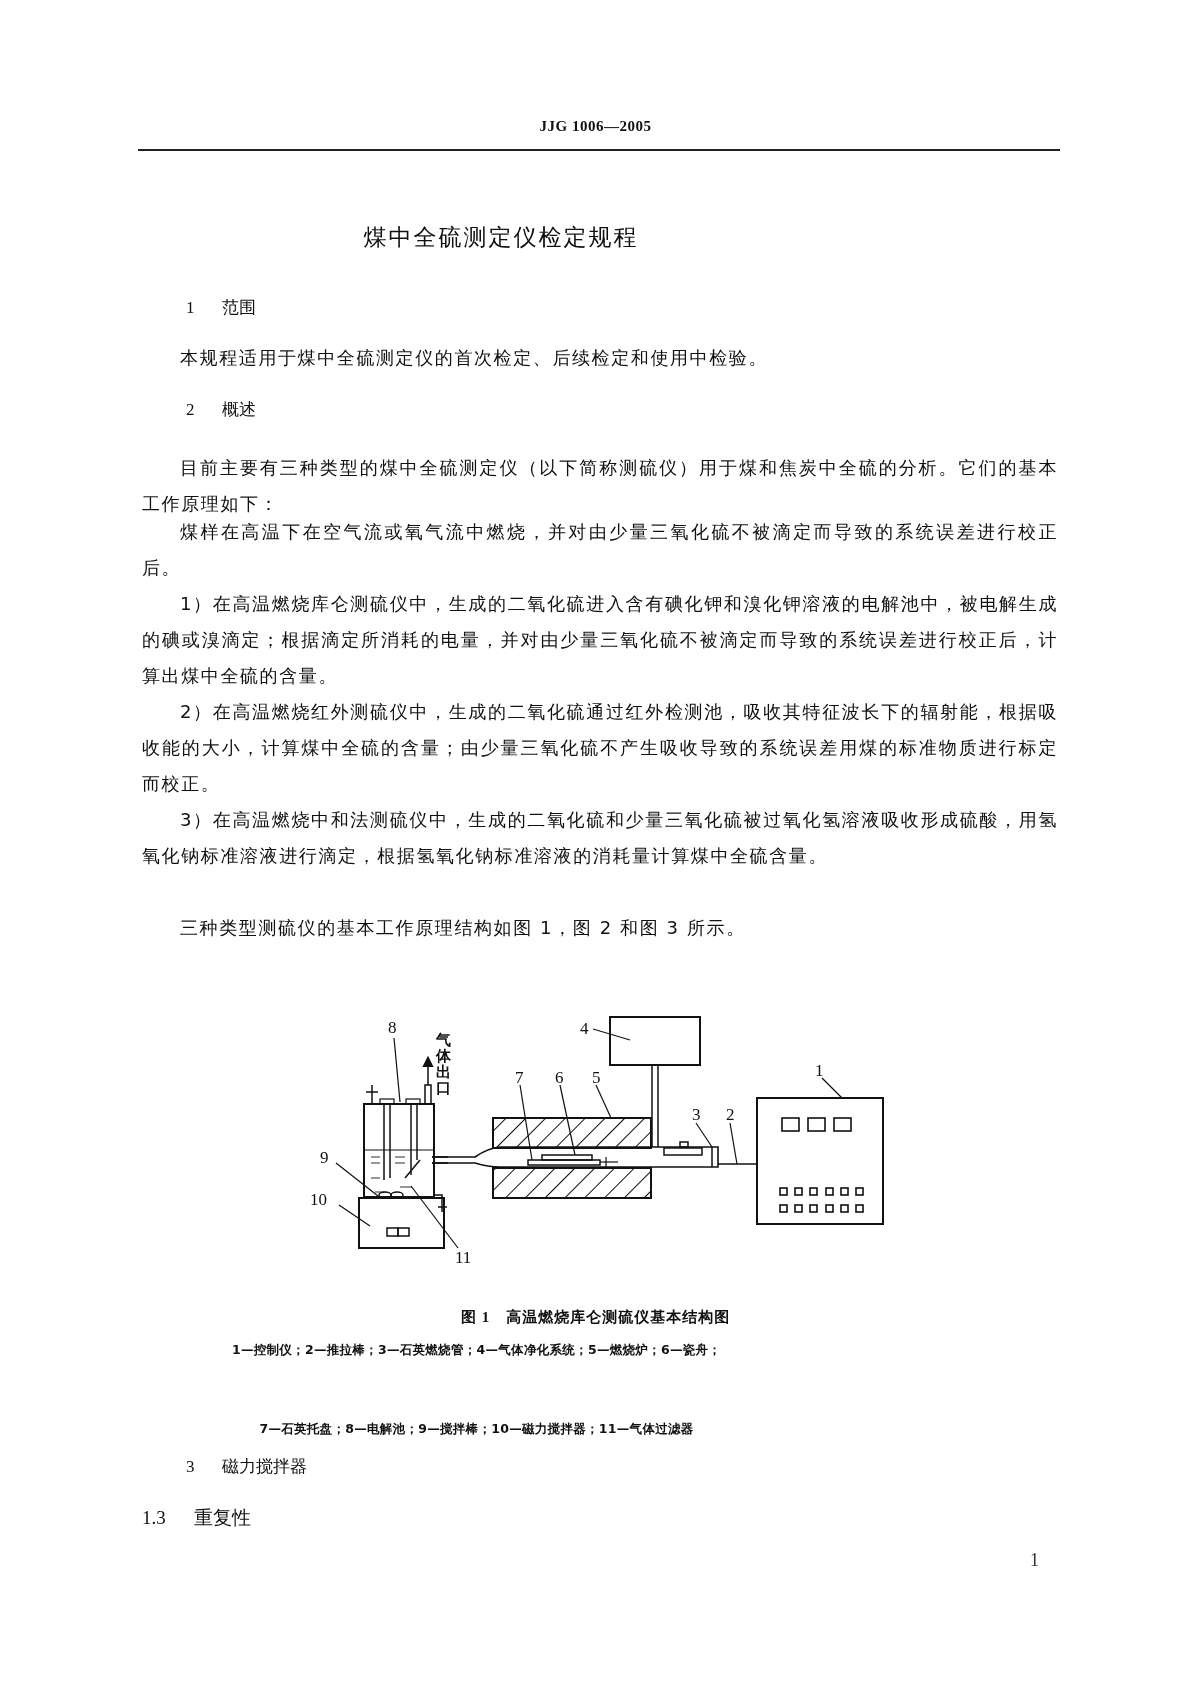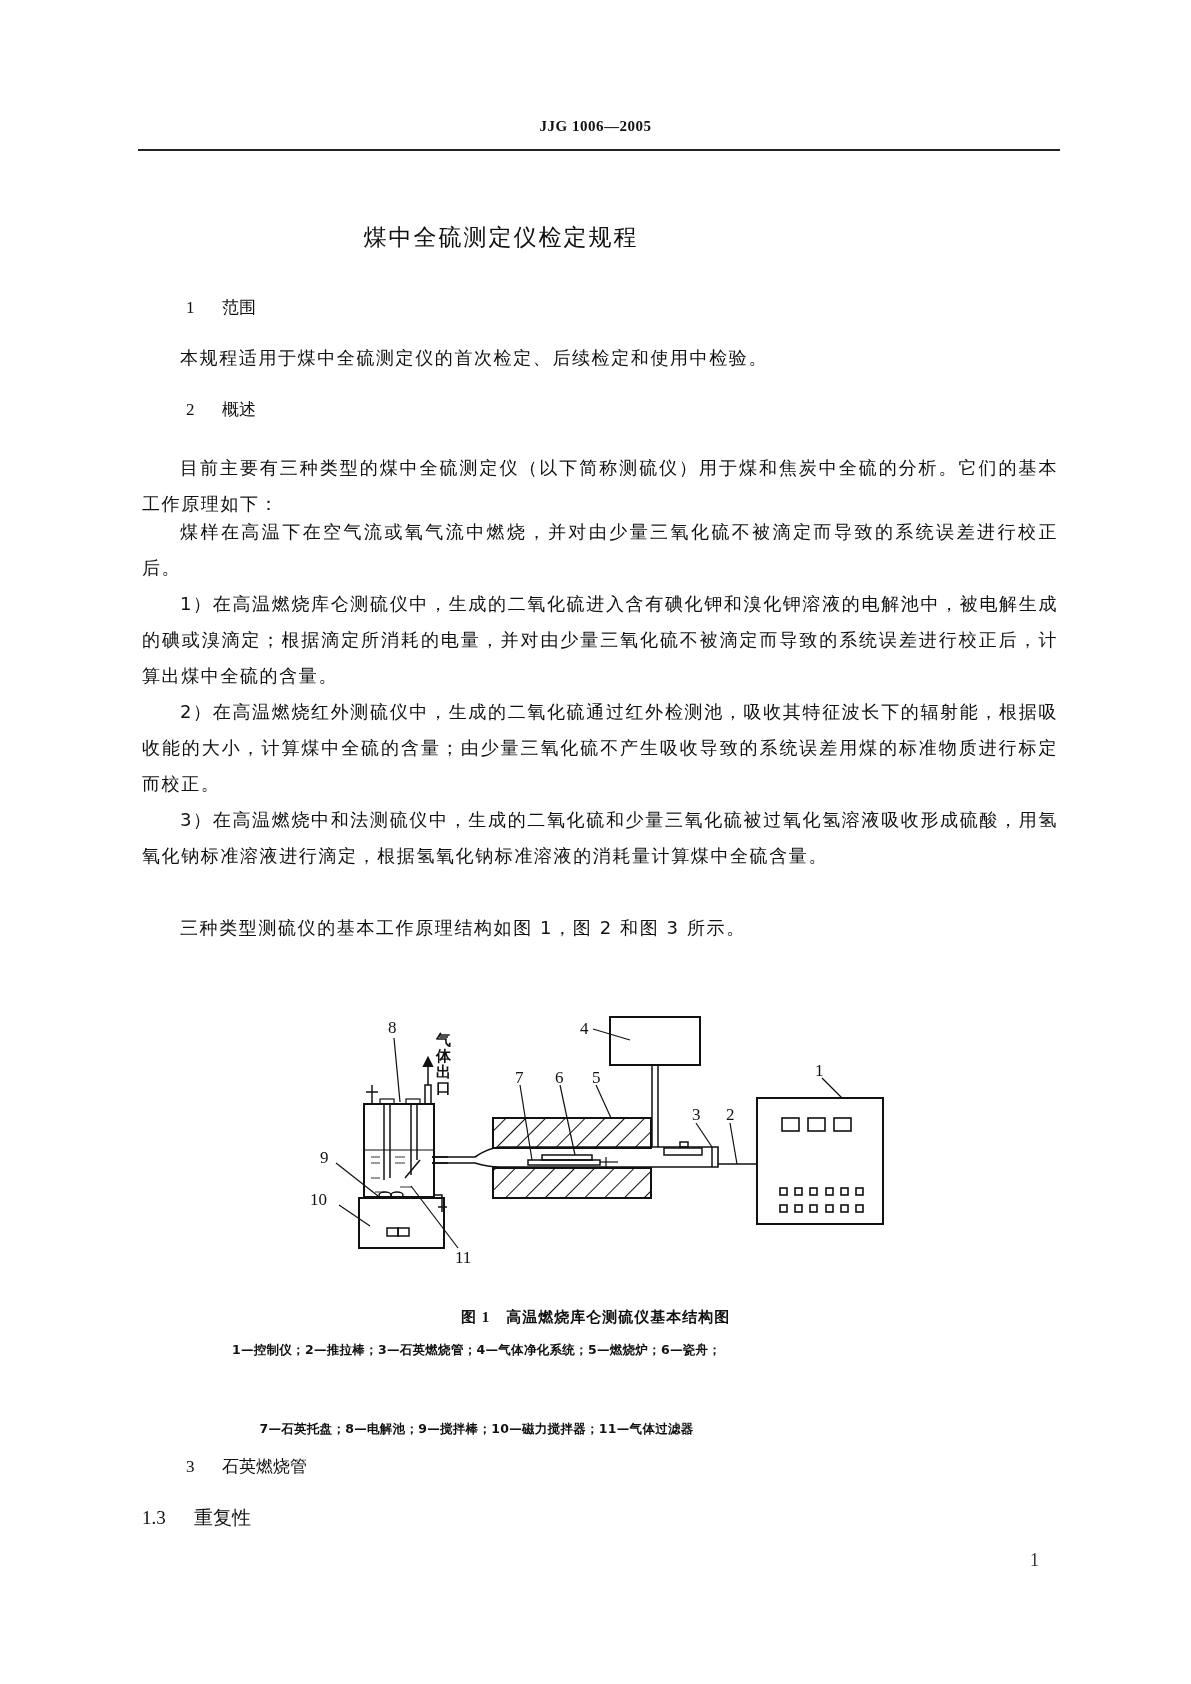--- a/index.html
+++ b/index.html
@@ -177,19 +177,19 @@
       </text>
     </g>
   </svg>
 </div>
 
 <div class="fig-caption">图 1　高温燃烧库仑测硫仪基本结构图</div>
 <div class="fig-legend" style="top:1342px;">1—控制仪；2—推拉棒；3—石英燃烧管；4—气体净化系统；5—燃烧炉；6—瓷舟；</div>
 <div class="fig-legend" style="top:1410px;margin-top:11px;">7—石英托盘；8—电解池；9—搅拌棒；10—磁力搅拌器；11—气体过滤器</div>
 
 <div class="sec-head" style="top:1455px;">
-  <span class="num">3</span><span>石英燃烧管</span>
+  <span class="num">3</span><span>磁力搅拌器</span>
 </div>
 <div class="sub-head" style="top:1505px;">
   <span class="num">1.3</span><span>重复性</span>
 </div>
 
 <div class="page-num">1</div>
 
 </body></html>

